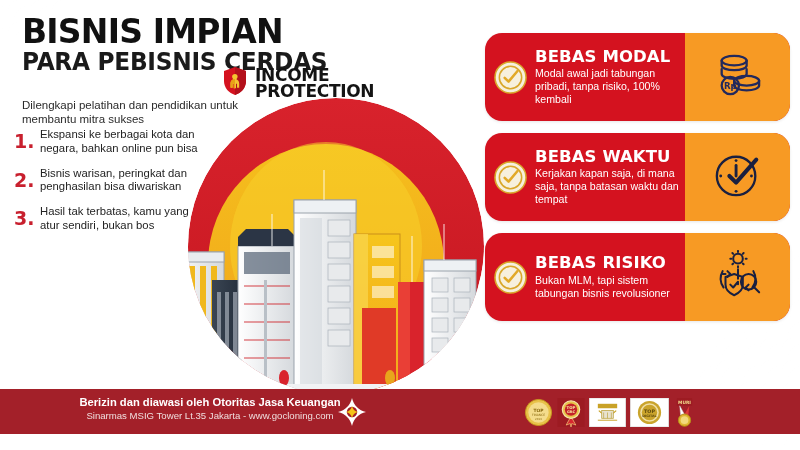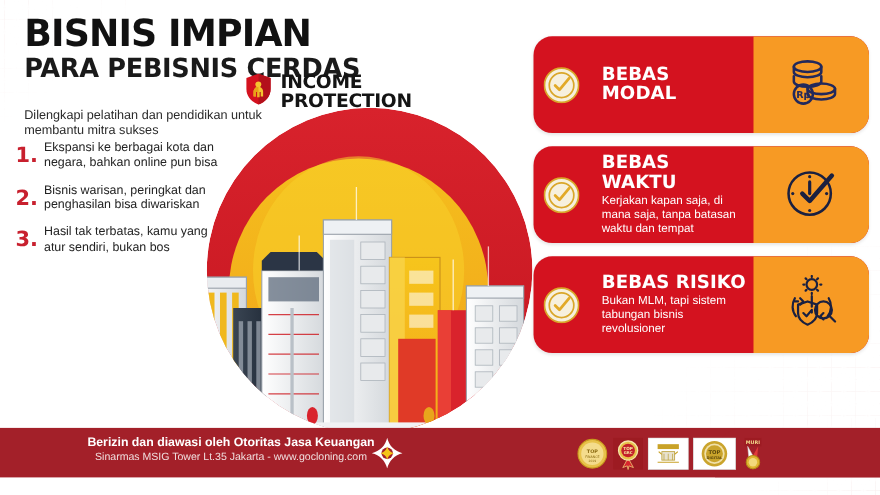--- a/index.html
+++ b/index.html
@@ -72,21 +72,21 @@
   
   .hero { position:absolute; left:176px; top:96px; width:320px; height:300px; z-index:4; }
 
   
   .cards { position:absolute; left:485px; top:33px; width:305px; z-index:8; }
   .card {
     position:relative; height:88px; border-radius:17px; overflow:hidden;
     background:#d4121f; display:flex; align-items:stretch; margin-bottom:12px;
     box-shadow:0 1px 3px rgba(0,0,0,.10);
   }
-  .card-left { flex:1 1 auto; display:flex; align-items:center; padding:0 6px 0 9px;gap:12px; }
+  .card-left { flex:1 1 auto; display:flex; align-items:center; padding:0 6px 0 9px; }
   .check-badge { flex:0 0 auto; width:33px; height:33px; margin-right:8px; }
   .card-copy { flex:1 1 auto; }
   .card-title {
     font-family:"DejaVu Sans", sans-serif; font-weight:bold;
     font-size:16.5px; color:#ffffff; letter-spacing:.1px; line-height:1.05;
     margin-bottom:2px;
   }
   .card-desc { font-size:10.6px; line-height:1.22; color:#ffffff; }
   .card-right {
     flex:0 0 105px; background:#f79a24; display:flex;
@@ -277,20 +277,21 @@
       <span class="check-badge">
         <svg viewBox="0 0 34 34" width="33" height="33">
           <circle cx="17" cy="17" r="16" fill="#f7f0dd"></circle>
           <circle cx="17" cy="17" r="16" fill="none" stroke="#d9a72a" stroke-width="1.6"></circle>
           <circle cx="17" cy="17" r="11.5" fill="none" stroke="#d9a72a" stroke-width="1.6"></circle>
           <path d="M11 17.3 l4 4 L24 10.5" fill="none" stroke="#e2a928" stroke-width="2.6" stroke-linecap="round" stroke-linejoin="round"></path>
         </svg>
       </span>
       <div class="card-copy">
         <div class="card-title">BEBAS MODAL</div>
+        <div class="card-desc">Modal awal jadi tabungan pribadi, tanpa risiko, 100% kembali</div>
       </div>
     </div>
     <div class="card-right">
       <span>
         <svg viewBox="0 0 52 50" width="50" height="48">
           <g fill="none" stroke="#22295c" stroke-width="2.4" stroke-linecap="round" stroke-linejoin="round">
             <ellipse cx="22" cy="10" rx="13" ry="5"></ellipse>
             <path d="M9 10 v5 c0 2.8 5.8 5 13 5 s13-2.2 13-5 v-5"></path>
             <path d="M9 19 v5 c0 2.8 5.8 5 13 5 s13-2.2 13-5 v-5"></path>
             <ellipse cx="35" cy="31" rx="13" ry="5"></ellipse>

